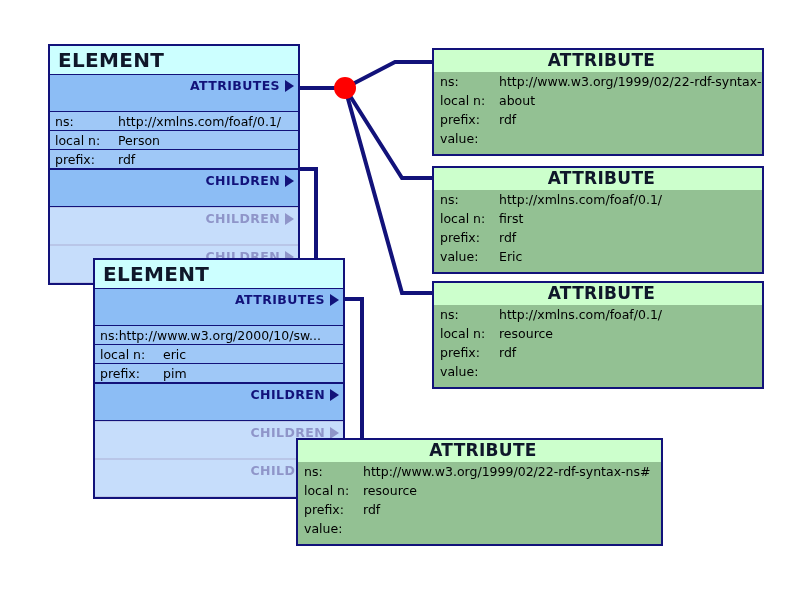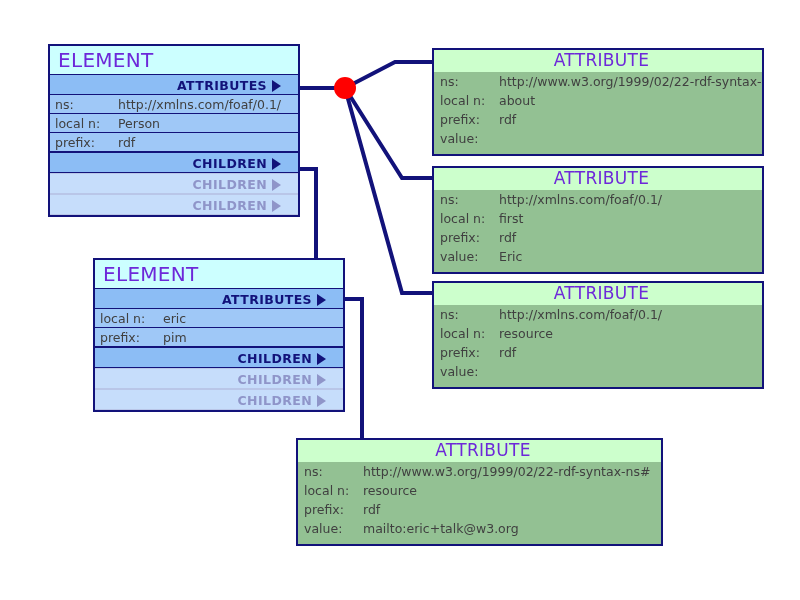--- a/index.html
+++ b/index.html
@@ -6,34 +6,34 @@
   body{
     width:800px;height:600px;background:#ffffff;position:relative;
     font-family:"DejaVu Sans","Liberation Sans",sans-serif;
     overflow:hidden;
   }
   #canvas{position:absolute;inset:0;width:800px;height:600px;}
   svg.wires{position:absolute;left:0;top:0;width:800px;height:600px;pointer-events:none;}
 
   .node{position:absolute;box-sizing:border-box;border:2px solid #12127a;}
   .node .hdr{
-    font-size:20px;font-weight:normal;color:#6d28d9;
+    font-size:20px;font-weight:bold;color:#0f172a;
     padding:4px 0 3px 8px;letter-spacing:.3px;line-height:1.05;
   }
   .row{
     box-sizing:border-box;height:19px;line-height:19px;
-    font-size:12.5px;color:#404040;white-space:nowrap;overflow:hidden;
+    font-size:12.5px;color:#000000;white-space:nowrap;overflow:hidden;
     position:relative;
   }
   
   .element .hdr{background:#ccffff;}
   .element .bar{
     background:#8cbdf5;border-top:1px solid #12127a;border-bottom:1px solid #12127a;
     text-align:right;font-size:12.5px;font-weight:bold;color:#12127a;
-    letter-spacing:.4px;padding-right:17px;height:21px;line-height:21px;
+    letter-spacing:.4px;padding-right:4px;height:38px;line-height:21px;
   }
   .element .bar.dim{
     background:#c6ddfb;color:#8f95c9;border-top:1px solid #b9c6e8;border-bottom:1px solid #b9c6e8;
     font-weight:bold;
   }
   .element .drow{background:#9fc8f7;border-bottom:1px solid #12127a;}
   .element .drow .k{position:absolute;left:5px;}
   .element .drow .v{position:absolute;left:68px;}
   .element .drow.flat .k{position:static;padding-left:5px;}
   .arrow{display:inline-block;width:0;height:0;vertical-align:middle;
@@ -94,20 +94,23 @@
     <div class="row bar dim">
       <span>CHILDREN</span><span class="arrow"></span>
     </div>
   </div>
 
   <div class="node element" id="n-el2" style="left:93px;top:258px;width:252px;">
     <div class="hdr">ELEMENT</div>
     <div class="row bar">
       <span>ATTRIBUTES</span><span class="arrow"></span>
     </div>
+    <div class="row drow flat">
+      <span class="k">ns:http://www.w3.org/2000/10/sw...</span>
+    </div>
     <div class="row drow">
       <span class="k">local n:</span>
       <span class="v">eric</span>
     </div>
     <div class="row drow">
       <span class="k">prefix:</span>
       <span class="v">pim</span>
     </div>
     <div class="row bar">
       <span>CHILDREN</span><span class="arrow"></span>
@@ -190,18 +193,17 @@
     <div class="row arow">
       <span class="k">local n:</span>
       <span class="v">resource</span>
     </div>
     <div class="row arow">
       <span class="k">prefix:</span>
       <span class="v">rdf</span>
     </div>
     <div class="row arow">
       <span class="k">value:</span>
-      <span class="v">mailto:eric+talk@w3.org</span>
     </div>
     <div class="pad"></div>
   </div>
 
 </div>
 
 </body></html>

